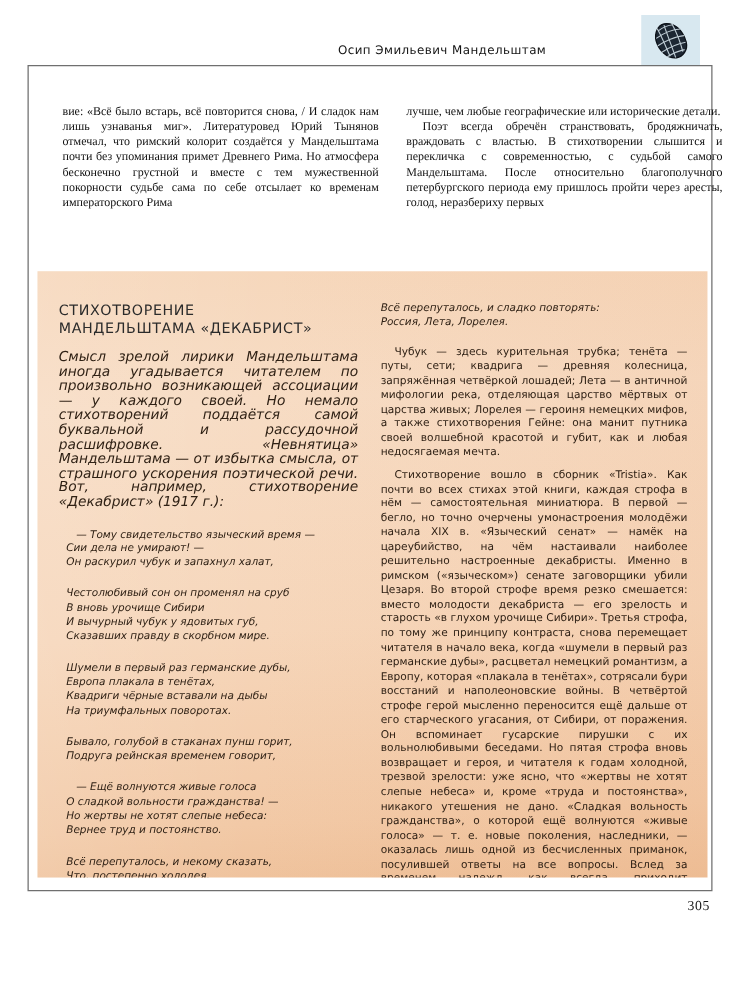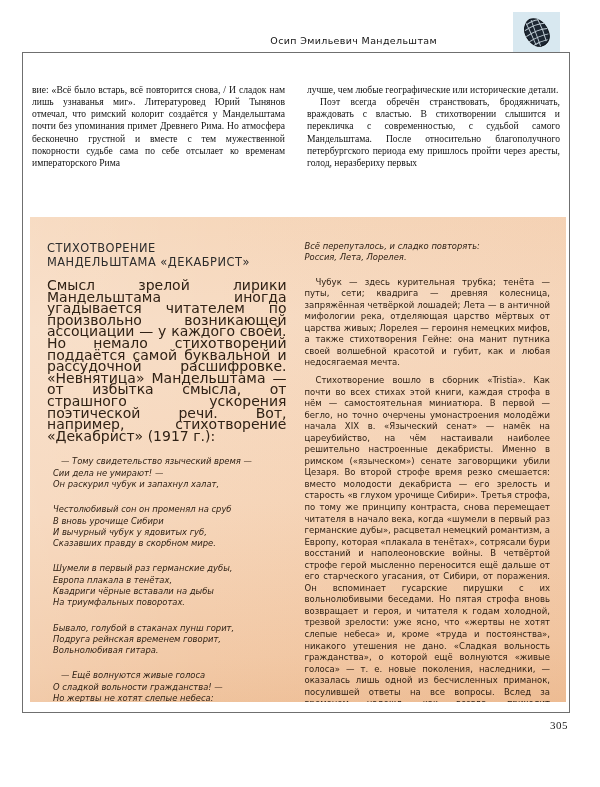--- a/index.html
+++ b/index.html
@@ -52,21 +52,21 @@
     top: 4px;
     width: 47px;
     height: 40px;
     background: #d8e8f0;
   }
   .header-emblem svg { display: block; }
 
   
   .body-cols {
     position: absolute;
-    left: 32px;
+    left: 50px;
     top: 84px;
     width: 528px;
     display: flex;
     gap: 22px;
     align-items: flex-end;
   }
   .body-col {
     width: 253px;
   }
   .body-col p {
@@ -114,24 +114,25 @@
     letter-spacing: 0.5px;
     color: #2b2b2b;
     margin: 0 0 11px 0;
     font-weight: 400;
   }
   .box-title span { display: block; }
 
   .box-p {
     margin: 0;
     font-family: "DejaVu Sans", sans-serif;
-    font-size: 14px;
+    font-size: 11px;
     line-height: 11.6px;
     color: #2f2115;
     text-align: justify;
+    font-style: italic;
   }
 
   .verse {
     margin: 14px 0 0 0;
     font-family: "DejaVu Sans", sans-serif;
     font-style: italic;
     font-size: 8.4px;
     line-height: 11.3px;
     color: #2f2115;
     padding-left: 6px;
@@ -242,30 +243,33 @@
       <div class="verse">
         <div>Шумели в первый раз германские дубы,</div>
         <div>Европа плакала в тенётах,</div>
         <div>Квадриги чёрные вставали на дыбы</div>
         <div>На триумфальных поворотах.</div>
       </div>
 
       <div class="verse">
         <div>Бывало, голубой в стаканах пунш горит,</div>
         <div>Подруга рейнская временем говорит,</div>
-        <div>Вольнолюбивая гитара.</div>
       </div>
 
       <div class="verse indent-first">
         <div>— Ещё волнуются живые голоса</div>
         <div>О сладкой вольности гражданства! —</div>
         <div>Но жертвы не хотят слепые небеса:</div>
         <div>Вернее труд и постоянство.</div>
       </div>
 
+      <div class="verse">
+        <div>Всё перепуталось, и некому сказать,</div>
+        <div>Что, постепенно холодея,</div>
+      </div>
     </div>
 
     <div class="tint-col tint-col-right">
       <div class="epigraph">
         <div>Всё перепуталось, и сладко повторять:</div>
         <div>Россия, Лета, Лорелея.</div>
       </div>
 
       <p class="gloss">Чубук — здесь курительная трубка; тенёта — путы, сети; квадрига — древняя колесница, запряжённая четвёркой лошадей; Лета — в античной мифологии река, отделяющая царство мёртвых от царства живых; Лорелея — героиня немецких мифов, а также стихотворения Гейне: она манит путника своей волшебной красотой и губит, как и любая недосягаемая мечта.</p>
 

